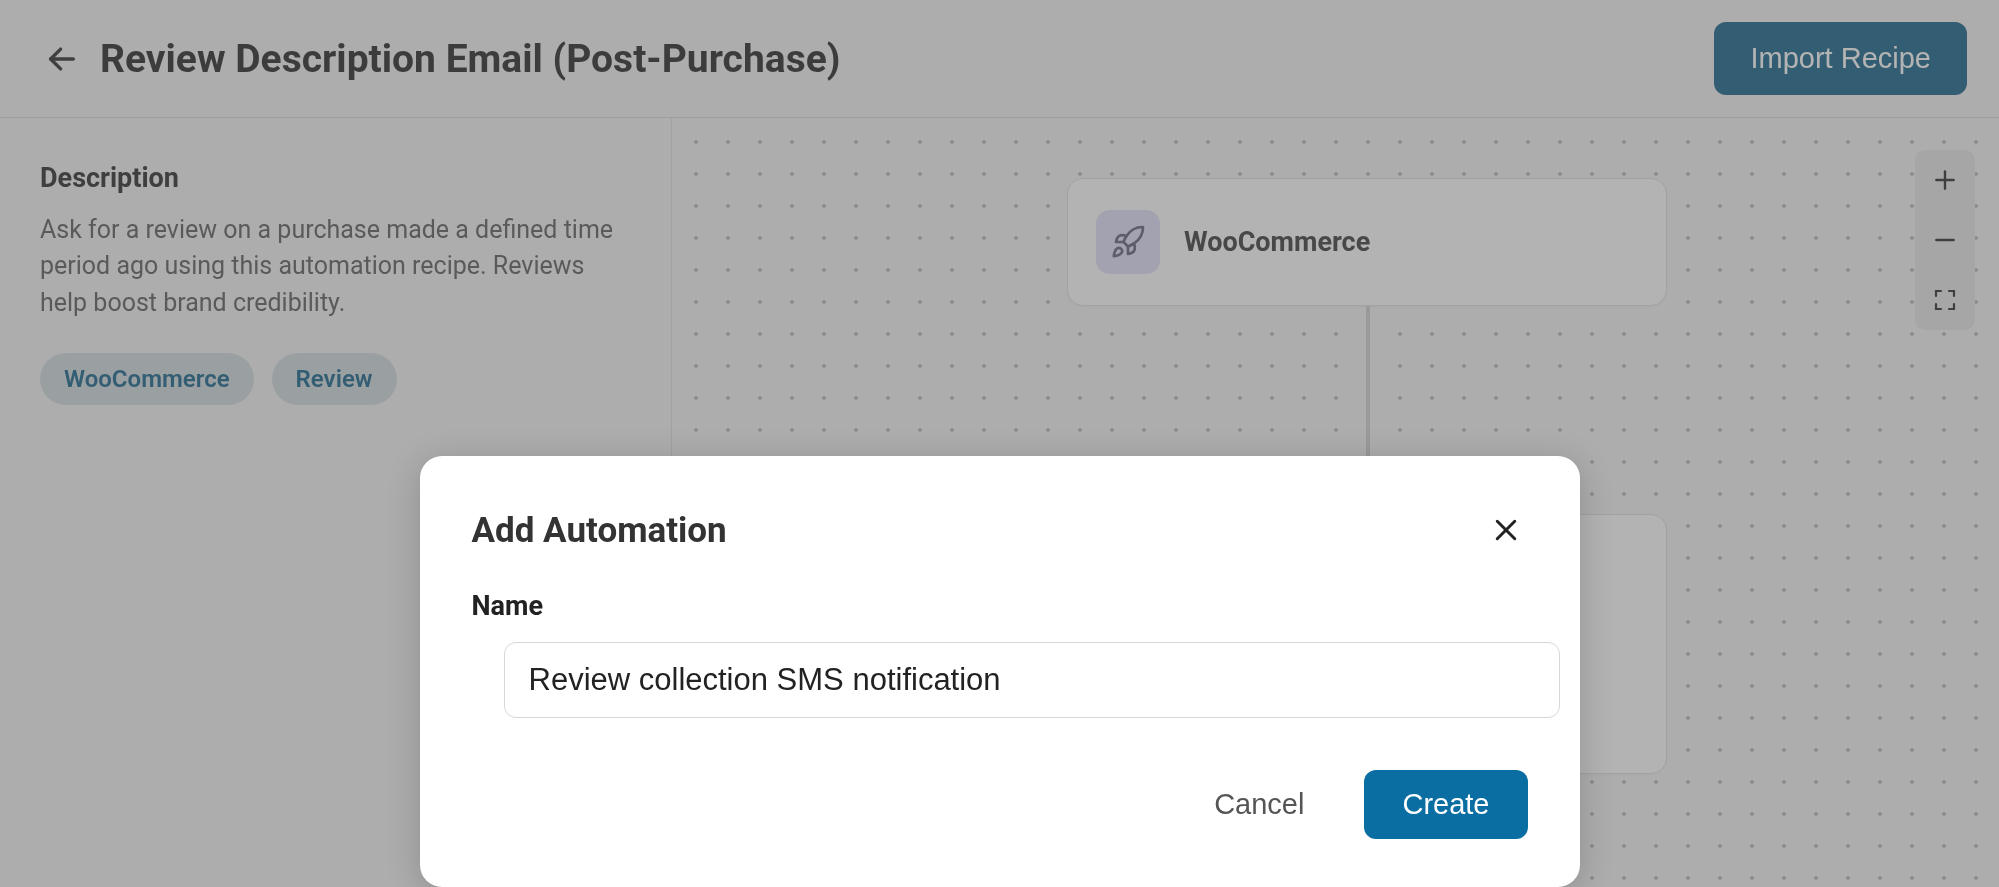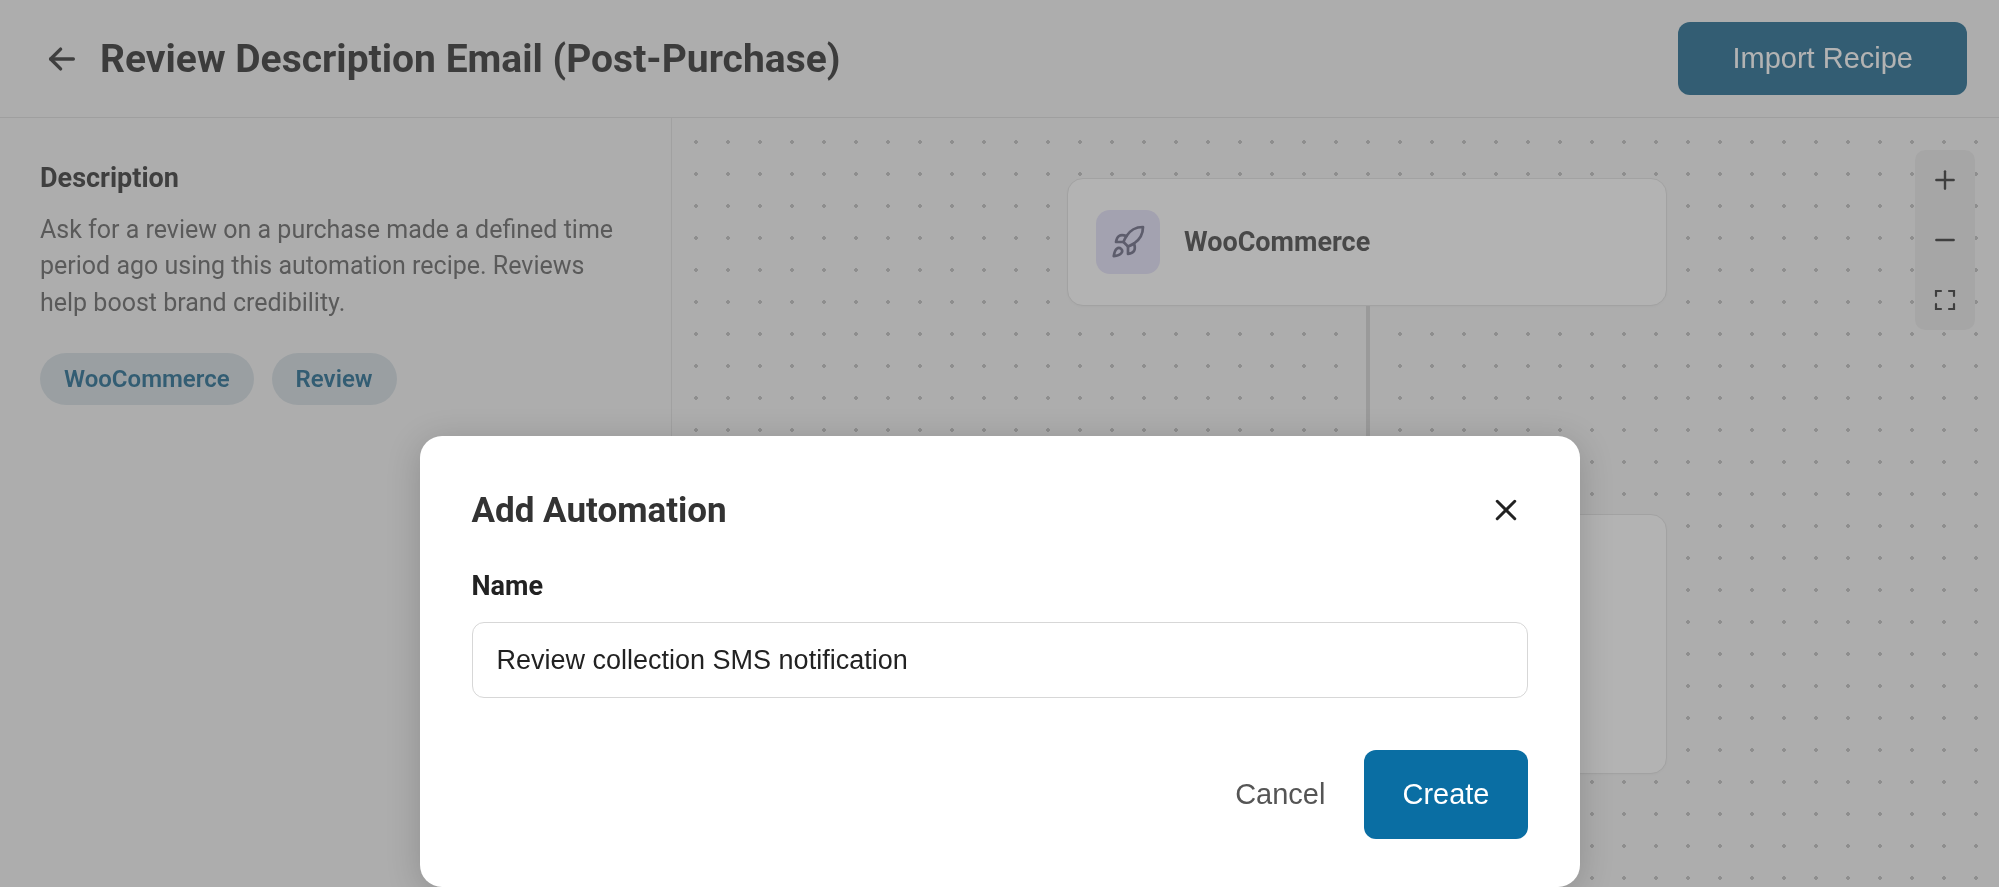--- a/index.html
+++ b/index.html
@@ -31,21 +31,21 @@
   font-size: 39px;
   font-weight: 700;
   color: #1b1b1b;
   margin-left: 16px;
 }
 .import-btn {
   margin-left: auto;
   background: #0a5b84;
   color: #ffffff;
   border: none;
-  padding: 20px 54px;
+  padding: 20px 36px;
   border-radius: 12px;
   font-size: 29px;
   font-weight: 500;
   cursor: pointer;
 }
 
 .left-pane {
   position: absolute;
   top: 118px; left: 0;
   width: 672px;
@@ -193,42 +193,43 @@
   font-weight: 700;
   color: #222;
 }
 .name-input {
   margin-top: 20px;
   width: 100%;
   height: 76px;
   border: 1px solid #d7d7d7;
   border-radius: 12px;
   padding: 0 24px;
-  font-size: 27px;
+  font-size: 31px;
   color: #222;
   outline: none;
+  margin-left: 32px;
 }
 .modal-actions {
   margin-top: 52px;
   display: flex;
   justify-content: flex-end;
   align-items: center;
-  gap: 39px;
+  gap: 60px;
 }
 .cancel-btn {
   background: none; border: none;
   font-size: 29px;
   color: #555;
   cursor: pointer;
 }
 .create-btn {
   background: #0a6ea3;
   color: #fff;
   border: none;
-  padding: 28px 38px;
+  padding: 18px 38px;
   border-radius: 12px;
   font-size: 29px;
   font-weight: 500;
   cursor: pointer;
 }
 </style>
 </head>
 <body>
 
 <div class="topbar">

